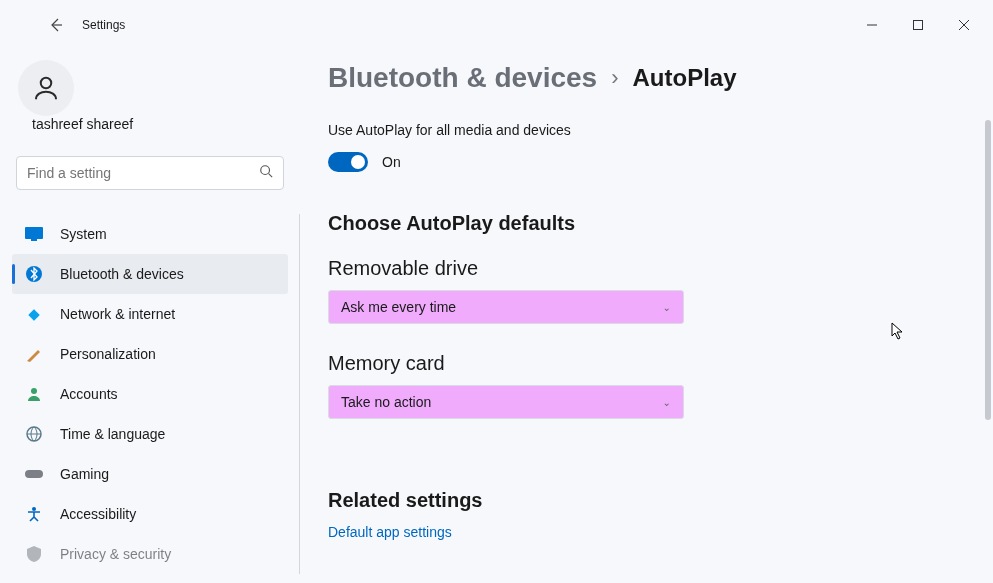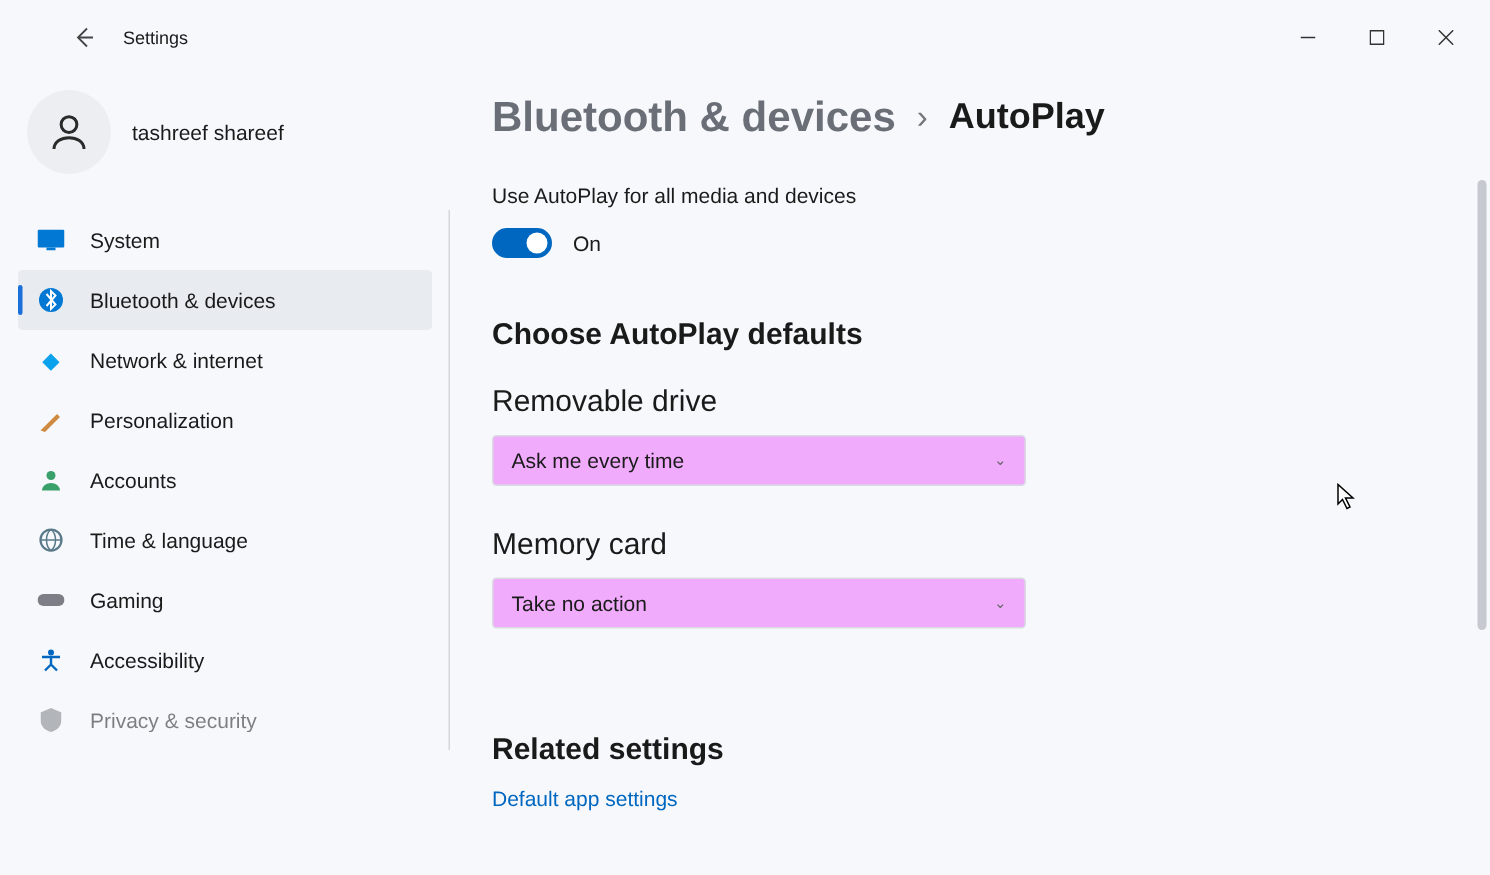--- a/index.html
+++ b/index.html
@@ -53,22 +53,22 @@
       display: flex;
       height: calc(100% - 50px);
     }
     .sidebar {
       width: 300px;
       padding: 0 12px 12px 12px;
       flex-shrink: 0;
     }
     .user-row {
       display: flex;
-      align-items: center;
       padding: 10px 6px 24px 6px;
+      flex-direction: column;
     }
     .avatar {
       width: 56px;
       height: 56px;
       border-radius: 50%;
       background: #eceef1;
       display: flex;
       align-items: center;
       justify-content: center;
       color: #2a2a2a;
@@ -298,20 +298,29 @@
     <div class="user-row">
       <div class="avatar">
         <svg width="30" height="30" viewBox="0 0 24 24">
             <circle cx="12" cy="8" r="4.2" fill="none" stroke="#2a2a2a" stroke-width="1.6"></circle>
             <path d="M4 21c0-4 4-6 8-6s8 2 8 6" fill="none" stroke="#2a2a2a" stroke-width="1.6"></path>
           </svg>
       </div>
       <div class="username">tashreef shareef</div>
     </div>
 
+    <div class="search-box">
+      <input type="text" placeholder="Find a setting" style="">
+      <span class="search-icon">
+        <svg width="14" height="14" viewBox="0 0 16 16">
+            <circle cx="7" cy="7" r="5" stroke="#555" stroke-width="1.3" fill="none"></circle>
+            <line x1="11" y1="11" x2="15" y2="15" stroke="#555" stroke-width="1.3"></line>
+          </svg>
+      </span>
+    </div>
 
     <ul class="nav">
       <div class="nav-divider-right"></div>
       <li class="nav-item">
         <span class="nav-icon">
             <svg width="18" height="14">
               <rect x="0" y="0" width="18" height="12" rx="1" fill="#0078d4"></rect>
               <rect x="6" y="12" width="6" height="2" fill="#0078d4"></rect>
             </svg>
           </span>

